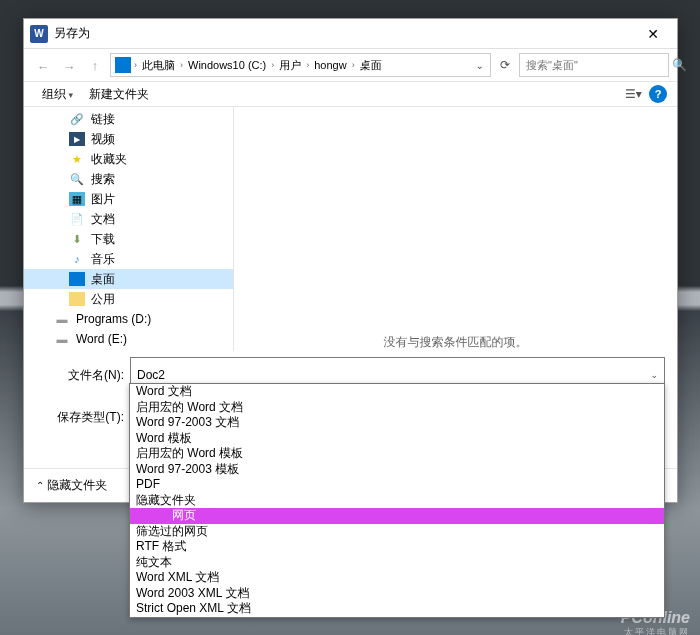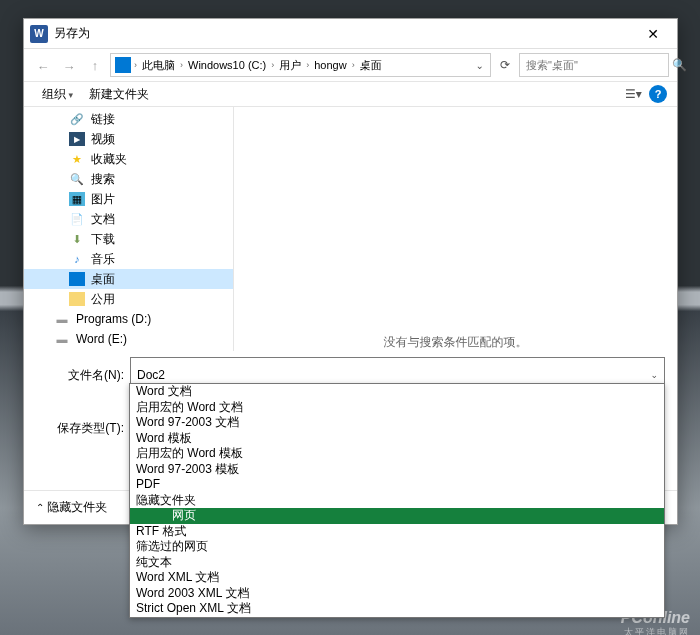--- a/index.html
+++ b/index.html
@@ -39,32 +39,32 @@
 .ic-search { color: #5a8dd6; }
 .ic-pic { background: #4fb4dd; }
 .ic-doc { color: #6aa8e0; }
 .ic-dl { color: #7a9e5a; }
 .ic-music { color: #3a8dde; }
 .ic-desktop { background: #0078d4; }
 .ic-folder { background: #f8d775; }
 .ic-drive { color: #999; }
 .main-pane { flex: 1; display: flex; align-items: flex-end; justify-content: center; padding-top: 16px; color: #666; font-size: 12px; }
 .form-area { padding: 6px 12px 10px 12px; }
-.form-row { display: flex; align-items: center; margin-bottom: 17px; }
+.form-row { display: flex; align-items: center; margin-bottom: 6px; }
 .form-label { width: 94px; text-align: right; padding-right: 6px; font-size: 12px; }
 .form-input { flex: 1; border: 1px solid #7a7a7a; height: 36px; padding: 0 6px; font-size: 12px; display: flex; align-items: center; justify-content: space-between; }
 .form-input.highlighted { background: #cce8ff; }
 .caret { font-size: 9px; color: #555; }
 .author-row { padding-left: 100px; font-size: 12px; color: #555; display: flex; gap: 30px; }
 .footer { display: flex; align-items: center; padding: 8px 12px; border-top: 1px solid #e5e5e5; }
 .hide-folders { font-size: 12px; cursor: pointer; }
 .hide-folders::before { content: "⌃ "; font-size: 10px; }
 .dropdown-list { position: absolute; left: 129px; top: 383px; width: 536px; background: #fff; border: 1px solid #767676; max-height: 240px; overflow: hidden; z-index: 10; box-shadow: 0 2px 6px rgba(0,0,0,0.3); }
 .dd-item { padding: 0 6px; height: 15.5px; line-height: 15.5px; font-size: 12px; cursor: pointer; white-space: nowrap; }
-.dd-item.selected { background: #15803d; color: #fff; padding-left: 42px; }
+.dd-item.selected { background: #d946ef; color: #fff; padding-left: 42px; }
 .watermark { position: absolute; right: 10px; bottom: 8px; color: rgba(255,255,255,0.6); font-size: 16px; font-style: italic; font-weight: bold; }
 .watermark-sub { position: absolute; right: 10px; bottom: -4px; color: rgba(255,255,255,0.5); font-size: 9px; letter-spacing: 2px; }
 </style>
 </head>
 <body>
 
 <div class="wallpaper"></div>
 
 <div class="dialog">
   <div class="titlebar">
@@ -192,22 +192,22 @@
 <div class="dropdown-list" id="dropdown">
     <div class="dd-item">Word 文档</div>
     <div class="dd-item">启用宏的 Word 文档</div>
     <div class="dd-item">Word 97-2003 文档</div>
     <div class="dd-item">Word 模板</div>
     <div class="dd-item">启用宏的 Word 模板</div>
     <div class="dd-item">Word 97-2003 模板</div>
     <div class="dd-item">PDF</div>
     <div class="dd-item">隐藏文件夹</div>
     <div class="dd-item selected">网页</div>
+    <div class="dd-item">筛选过的网页</div>
     <div class="dd-item">RTF 格式</div>
-    <div class="dd-item">筛选过的网页</div>
     <div class="dd-item">纯文本</div>
     <div class="dd-item">Word XML 文档</div>
     <div class="dd-item">Word 2003 XML 文档</div>
     <div class="dd-item">Strict Open XML 文档</div>
   </div>
 
 <div class="watermark">PConline</div>
 <div class="watermark-sub">太平洋电脑网</div>
 
 </body></html>

